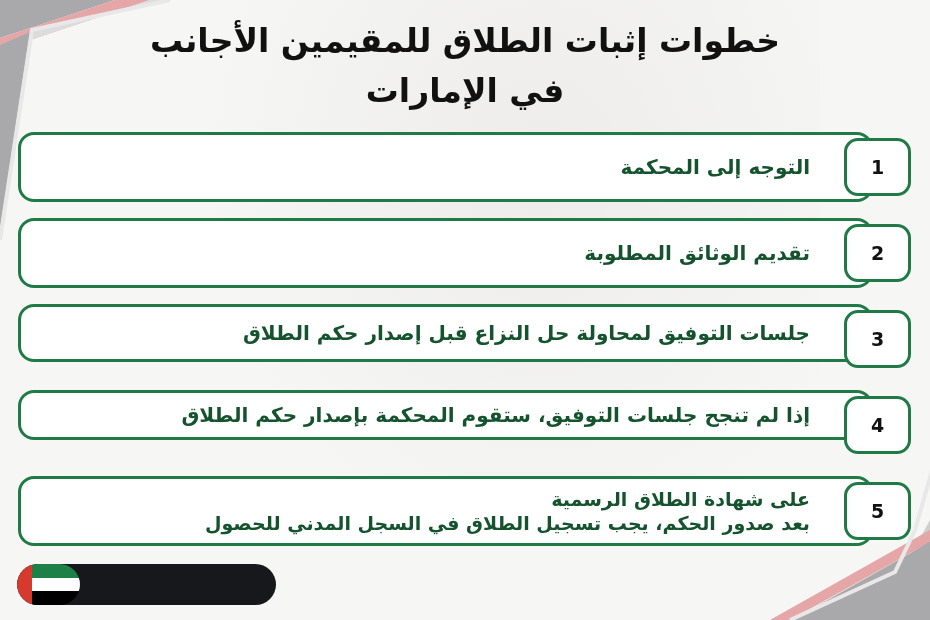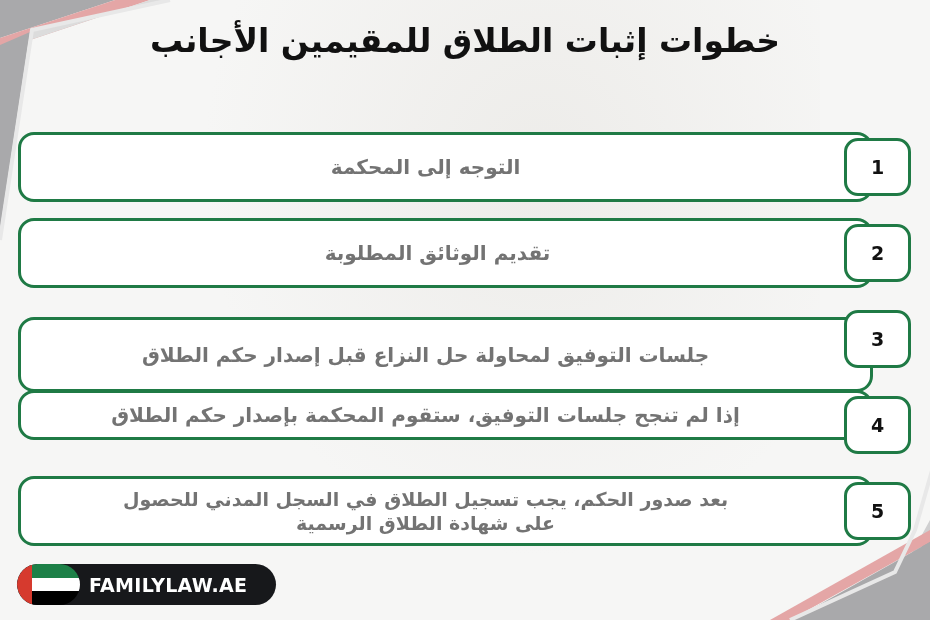--- a/index.html
+++ b/index.html
@@ -25,24 +25,24 @@
       color: #111;
     }
     .step {
       position: absolute; left: 18px; width: 855px;
       background: #ffffff;
       border: 3px solid #1f7a45;
       border-radius: 16px;
       display: flex; align-items: center; justify-content: center;
     }
     .step-text {
-      direction: rtl; text-align: center;
+      direction: rtl; 
       font-family: "DejaVu Sans", sans-serif;
       font-weight: bold; font-size: 20px; line-height: 26px;
-      color: #737373;
+      color: #14532d;
       padding: 0 60px 0 20px;
       width: 100%;
     }
     .step-text.small { font-size: 19px; line-height: 24px; }
     .num {
       position: absolute; left: 844px; width: 67px; height: 58px;
       background: #ffffff;
       border: 3px solid #1f7a45;
       border-radius: 14px;
       display: flex; align-items: center; justify-content: center;
@@ -83,53 +83,53 @@
 <svg class="bg-corner bg-br" viewBox="0 0 200 160" width="200" height="160">
   <polygon points="200,160 200,60 170,115 80,160" fill="#cfcfd0"></polygon>
   <polygon points="200,0 200,160 140,160 200,75" fill="#a9a9ab"></polygon>
   <polygon points="200,70 200,82 60,160 40,160" fill="#e4a6a6"></polygon>
   <polygon points="200,82 200,160 62,160" fill="#a9a9ab"></polygon>
   <polyline points="205,0 185,70 165,112 60,160" fill="none" stroke="#e8e8e8" stroke-width="4"></polyline>
 </svg>
 
 <div class="title">
   <div>خطوات إثبات الطلاق للمقيمين الأجانب</div>
+  <div>في الإمارات</div>
 </div>
 
 <div class="step" style="top:132px;height:70px;">
   <div class="step-text">التوجه إلى المحكمة</div>
 </div>
 <div class="num" style="top:138px;">1</div>
 
 <div class="step" style="top:218px;height:70px;padding-left:24px;">
   <div class="step-text">تقديم الوثائق المطلوبة</div>
 </div>
 <div class="num" style="top:224px;">2</div>
 
-<div class="step" style="top:317px;height:75px;">
+<div class="step" style="top:304px;height:58px;">
   <div class="step-text">جلسات التوفيق لمحاولة حل النزاع قبل إصدار حكم الطلاق</div>
 </div>
 <div class="num" style="top:310px;">3</div>
 
 <div class="step" style="top:390px;height:50px;">
   <div class="step-text">إذا لم تنجح جلسات التوفيق، ستقوم المحكمة بإصدار حكم الطلاق</div>
 </div>
 <div class="num" style="top:396px;">4</div>
 
 <div class="step" style="top:476px;height:70px;">
   <div class="step-text small">
+    <div>على شهادة الطلاق الرسمية</div>
     <div>بعد صدور الحكم، يجب تسجيل الطلاق في السجل المدني للحصول</div>
-    <div>على شهادة الطلاق الرسمية</div>
   </div>
 </div>
 <div class="num" style="top:482px;">5</div>
 
 <div class="brand">
   <div class="flag">
     <div class="red"></div>
     <div class="stripes">
       <div class="green"></div>
       <div class="white"></div>
       <div class="black"></div>
     </div>
   </div>
-  <span class="brand-text">FAMILYLAW.AE</span>
 </div>
 
 </body></html>

